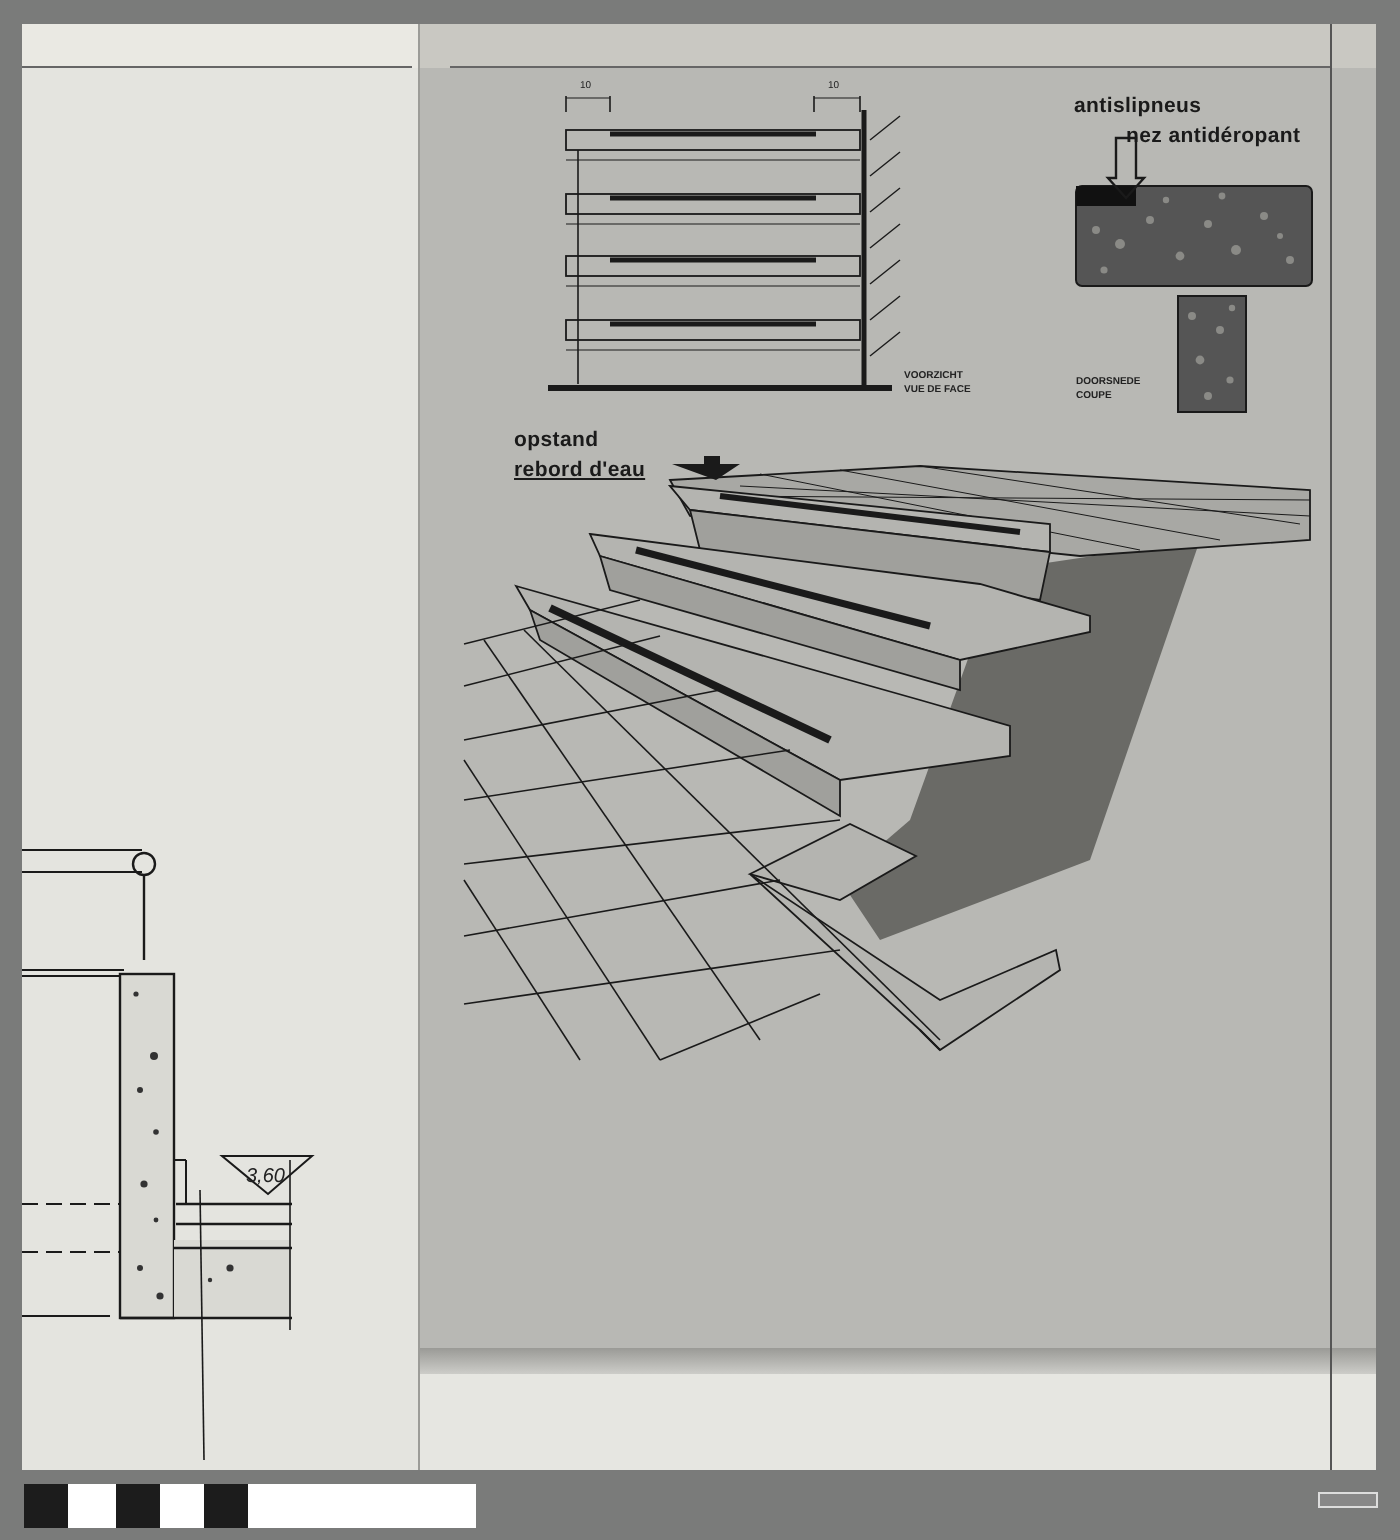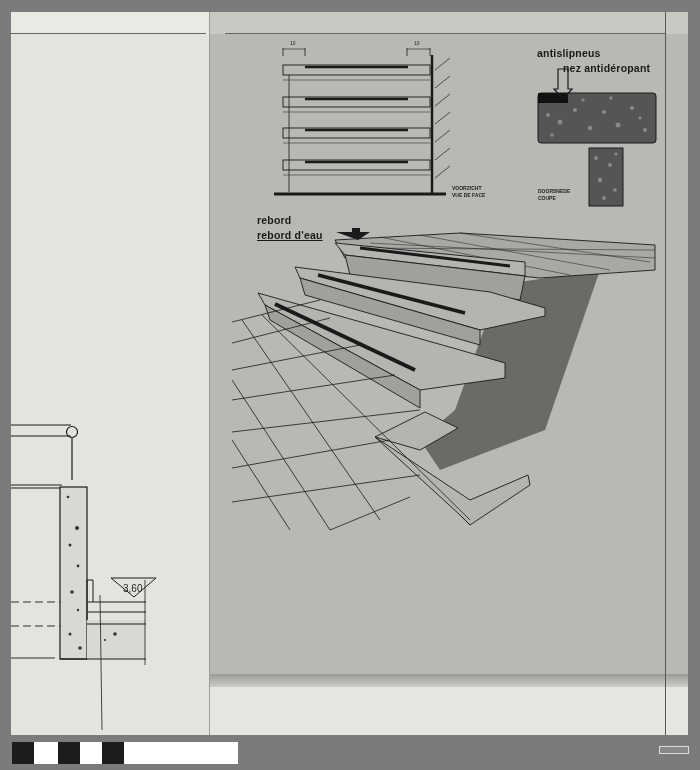--- a/index.html
+++ b/index.html
@@ -13,21 +13,21 @@
   .fold-line{position:absolute;top:12px;left:209px;width:1px;height:723px;background:#9c9c98;}
   .hline{position:absolute;height:1px;background:#555;}
   .vline{position:absolute;width:1px;background:#444;}
   svg{position:absolute;left:0;top:0;}
   .lbl{position:absolute;font-weight:bold;color:#1a1a1a;font-size:10.5px;line-height:14px;letter-spacing:0.2px;}
   .small{position:absolute;color:#222;font-size:5px;line-height:6px;font-weight:bold;}
   .dim{position:absolute;font-size:5px;color:#222;}
   .colorbar{position:absolute;left:12px;top:742px;height:22px;width:226px;display:flex;}
   .colorbar div{height:22px;}
   .tag{position:absolute;left:659px;top:746px;width:28px;height:6px;border:1px solid #ddd;background:#888;}
-  .level{position:absolute;font-size:10px;color:#222;}
+  .level{position:absolute;font-size:10px;color:#222;font-style:italic;}
 </style>
 </head>
 <body>
 
 <div class="sheet-left">
   <div class="sheet-left-top"></div>
 </div>
 <div class="sheet-right"></div>
 <div class="sheet-right-top"></div>
 <div class="fold-shadow"></div>
@@ -189,21 +189,21 @@
 <div class="dim" style="left:414px;top:40px;">10</div>
 
 <div class="lbl" style="left:537px;top:46px;text-align:center;">antislipneus</div>
 <div class="lbl" style="left:563px;top:61px;">nez antidéropant</div>
 
 <div class="small" style="left:452px;top:185px;">VOORZICHT</div>
 <div class="small" style="left:452px;top:192px;">VUE DE FACE</div>
 <div class="small" style="left:538px;top:188px;">DOORSNEDE</div>
 <div class="small" style="left:538px;top:195px;">COUPE</div>
 
-<div class="lbl" style="left:257px;top:213px;">rebord</div>
+<div class="lbl" style="left:257px;top:213px;">opstand</div>
 <div class="lbl" style="left:257px;top:228px;text-decoration:underline;">rebord d'eau</div>
 
 <div class="level" style="left:123px;top:583px;">3,60</div>
 
 <div class="colorbar">
   <div style="width:22px;background:#1c1c1c;"></div>
   <div style="width:24px;background:#fff;"></div>
   <div style="width:22px;background:#1c1c1c;"></div>
   <div style="width:22px;background:#fff;"></div>
   <div style="width:22px;background:#1c1c1c;"></div>

